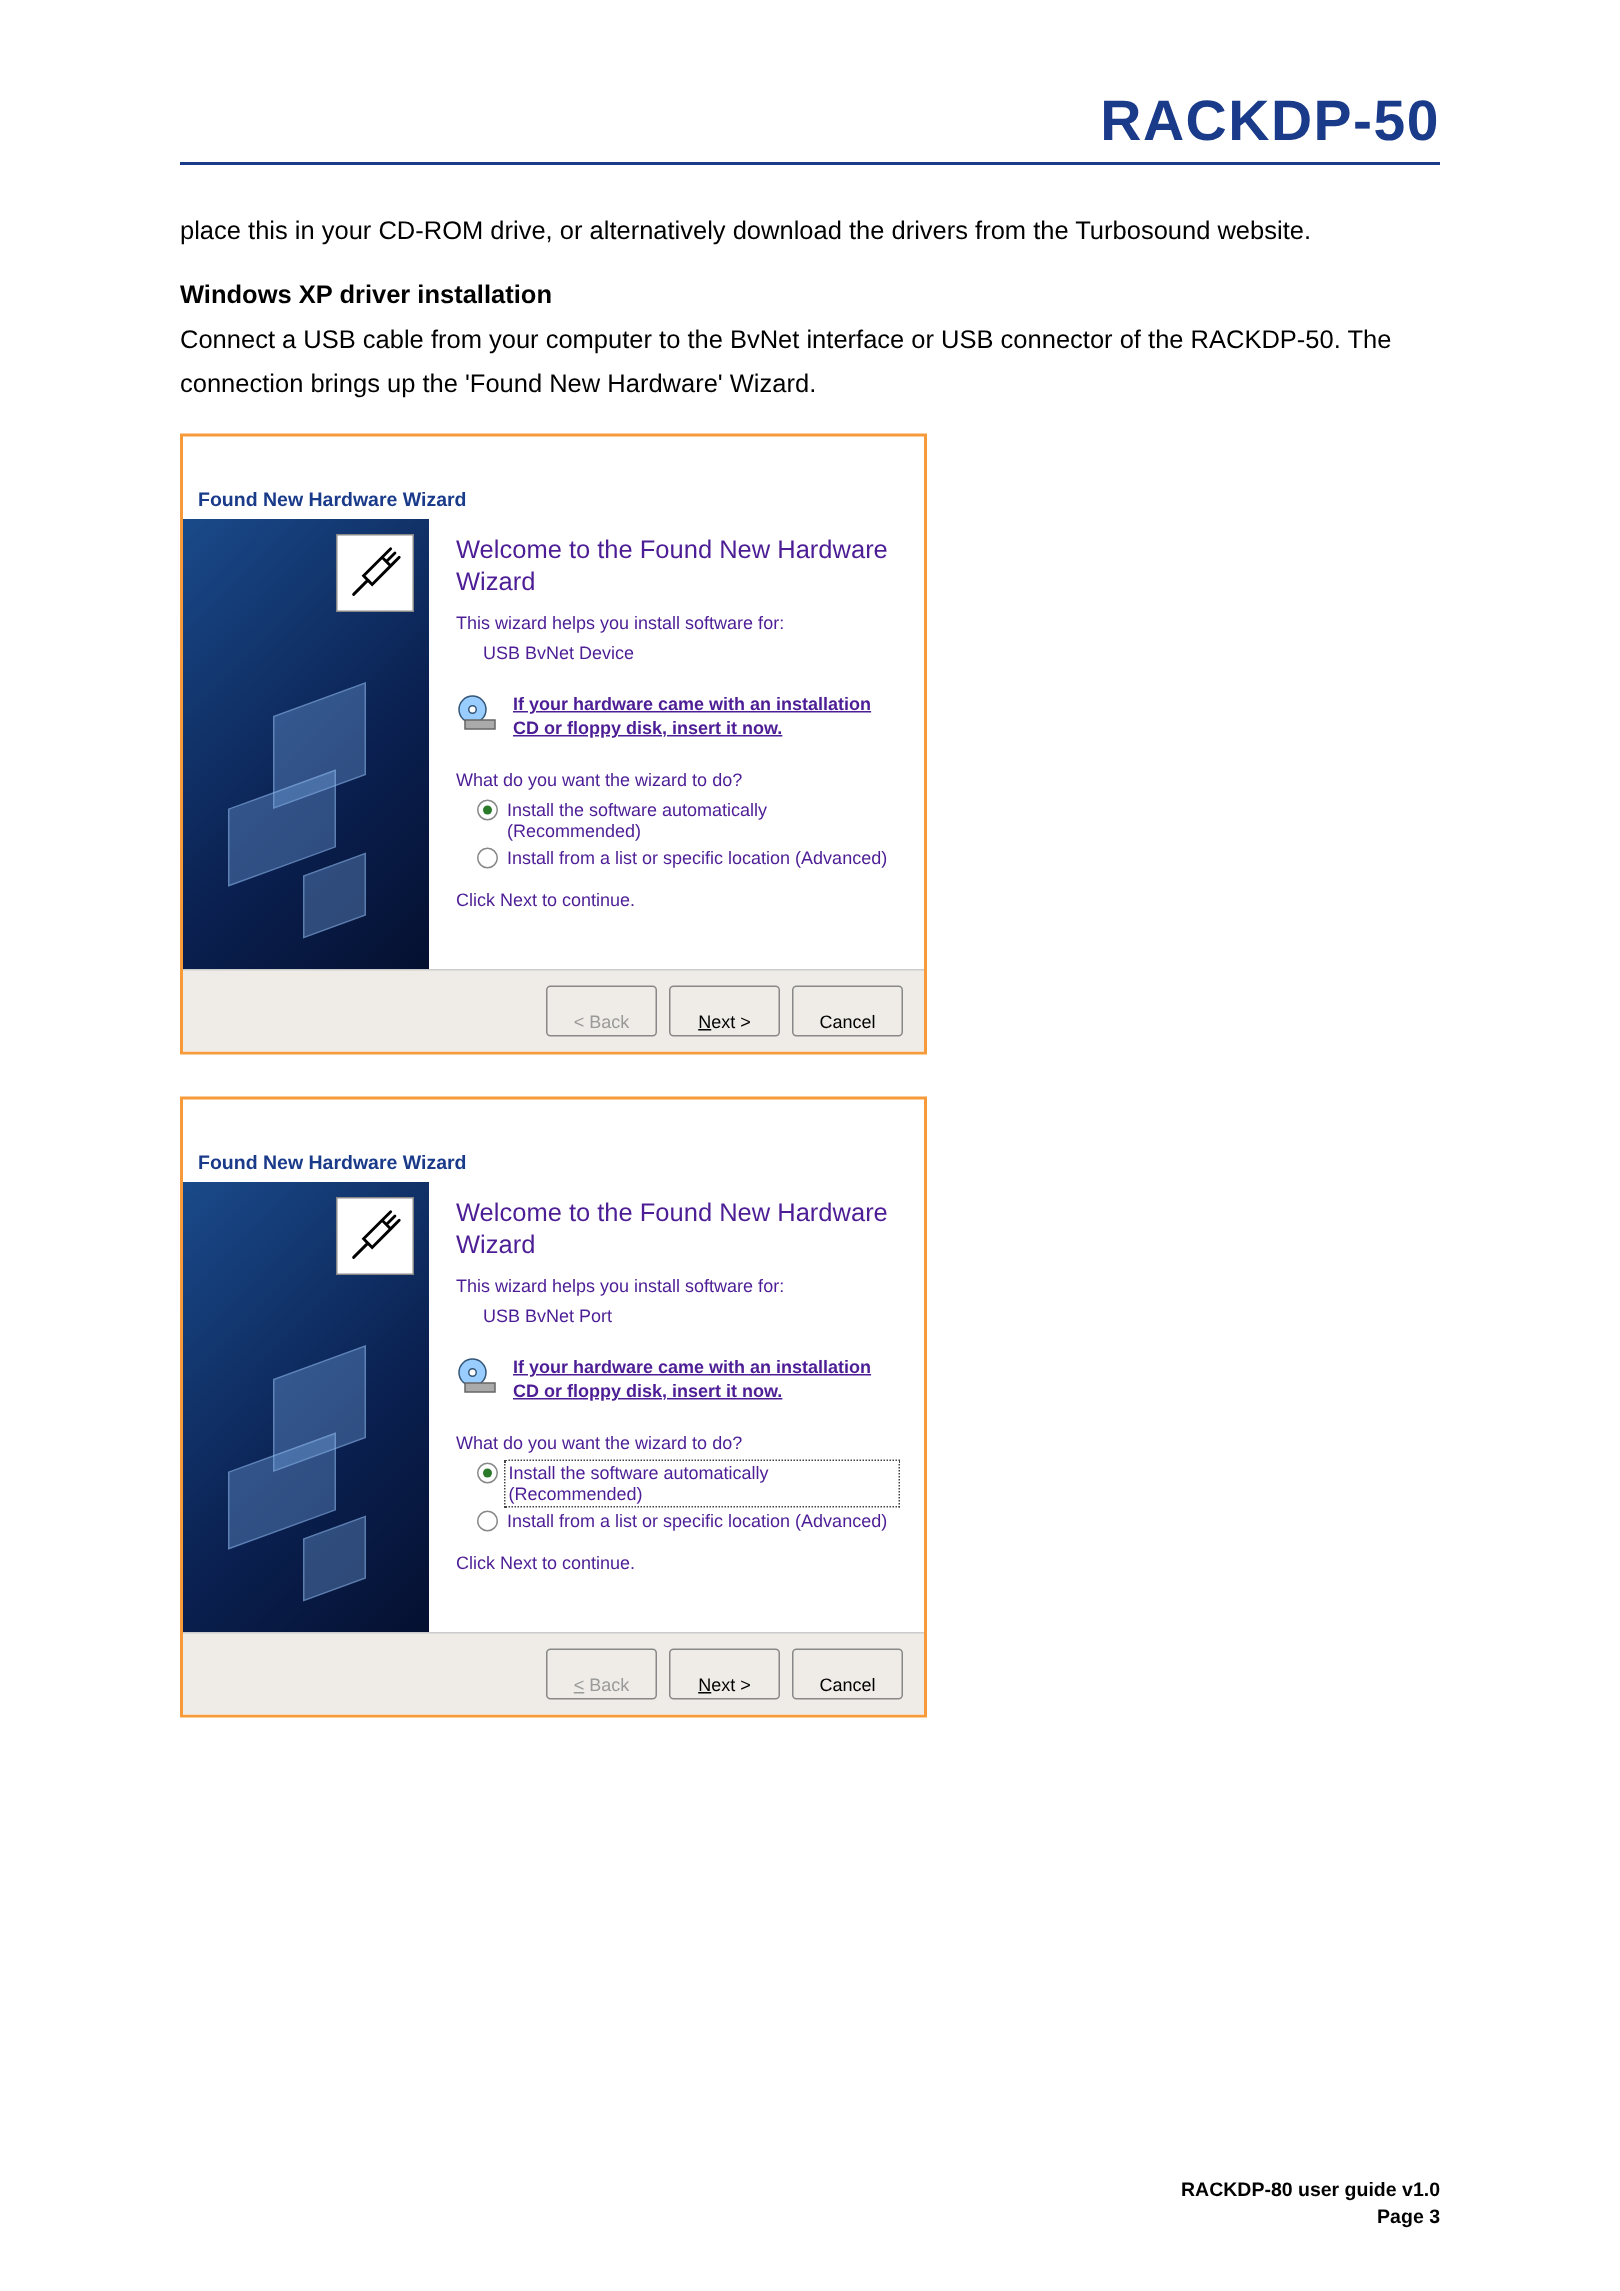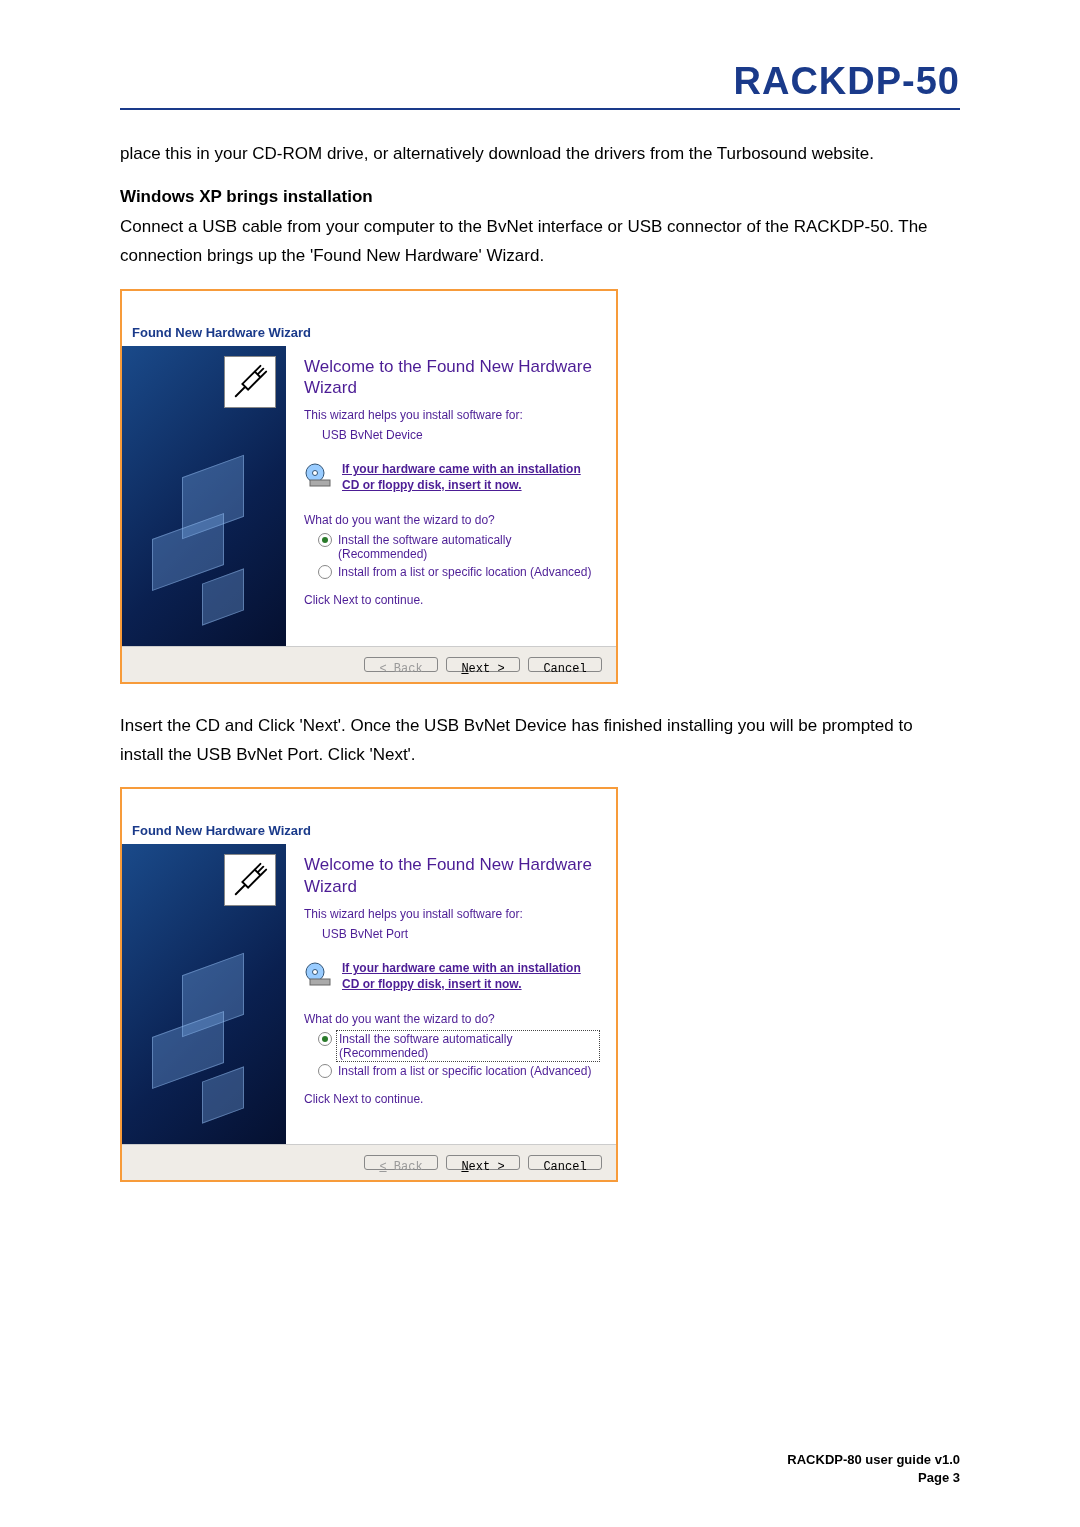--- a/index.html
+++ b/index.html
@@ -143,24 +143,24 @@
     gap: 8px;
     padding: 10px 14px;
     background: #efece7;
     border-top: 1px solid #ccc;
   }
   .wbtn {
     min-width: 74px;
     height: 15px;
     border: 1px solid #888;
     background: #efece7;
-    font-family: Liberation Mono, monospace;
+    font-family: Liberation Sans, sans-serif;
     font-size: 12px;
     border-radius: 3px;
-    padding: 4px 10px;
+    padding: 16px 10px;
     cursor: pointer;
   }
   .wbtn.disabled { color: #9a9a9a; cursor: default; }
   .footer {
     position: absolute;
     right: 120px;
     bottom: 40px;
     text-align: right;
     font-size: 13px;
     font-weight: bold;
@@ -173,21 +173,21 @@
 <body>
 
 <div class="page">
 
   <div class="header">
     <div class="prod">RACKDP-50</div>
   </div>
 
   <p class="body-text">place this in your CD-ROM drive, or alternatively download the drivers from the Turbosound website.</p>
 
-  <div class="section-head">Windows XP brings installation</div>
+  <div class="section-head">Windows XP driver installation</div>
   <p class="body-text">Connect a USB cable from your computer to the BvNet interface or USB connector of the RACKDP-50. The connection brings up the 'Found New Hardware' Wizard.</p>
 
   <div class="wizard">
     <div class="wizard-title">Found New Hardware Wizard</div>
     <div class="wizard-body">
       <div class="wizard-side">
         <div class="side-icon">
           <svg viewBox="0 0 40 40">
               <path d="M5 35 L15 25 L12 22 L25 9 L31 15 L18 28 L15 25 M25 9 L31 3 M28 12 L34 6 M31 15 L37 9" stroke="#000" stroke-width="2" fill="none" stroke-linecap="round"></path>
             </svg>
@@ -226,21 +226,20 @@
         <div class="wm-row">Click Next to continue.</div>
       </div>
     </div>
     <div class="wizard-btns">
       <button class="wbtn disabled">&lt; Back</button>
       <button class="wbtn underline-first">Next &gt;</button>
       <button class="wbtn">Cancel</button>
     </div>
   </div>
 
-  <p class="body-text">Insert the CD and Click 'Next'. Once the USB BvNet Device has finished installing you will be prompted to install the USB BvNet Port. Click 'Next'.</p>
 
   <div class="wizard">
     <div class="wizard-title">Found New Hardware Wizard</div>
     <div class="wizard-body">
       <div class="wizard-side">
         <div class="side-icon">
           <svg viewBox="0 0 40 40">
               <path d="M5 35 L15 25 L12 22 L25 9 L31 15 L18 28 L15 25 M25 9 L31 3 M28 12 L34 6 M31 15 L37 9" stroke="#000" stroke-width="2" fill="none" stroke-linecap="round"></path>
             </svg>
         </div>

